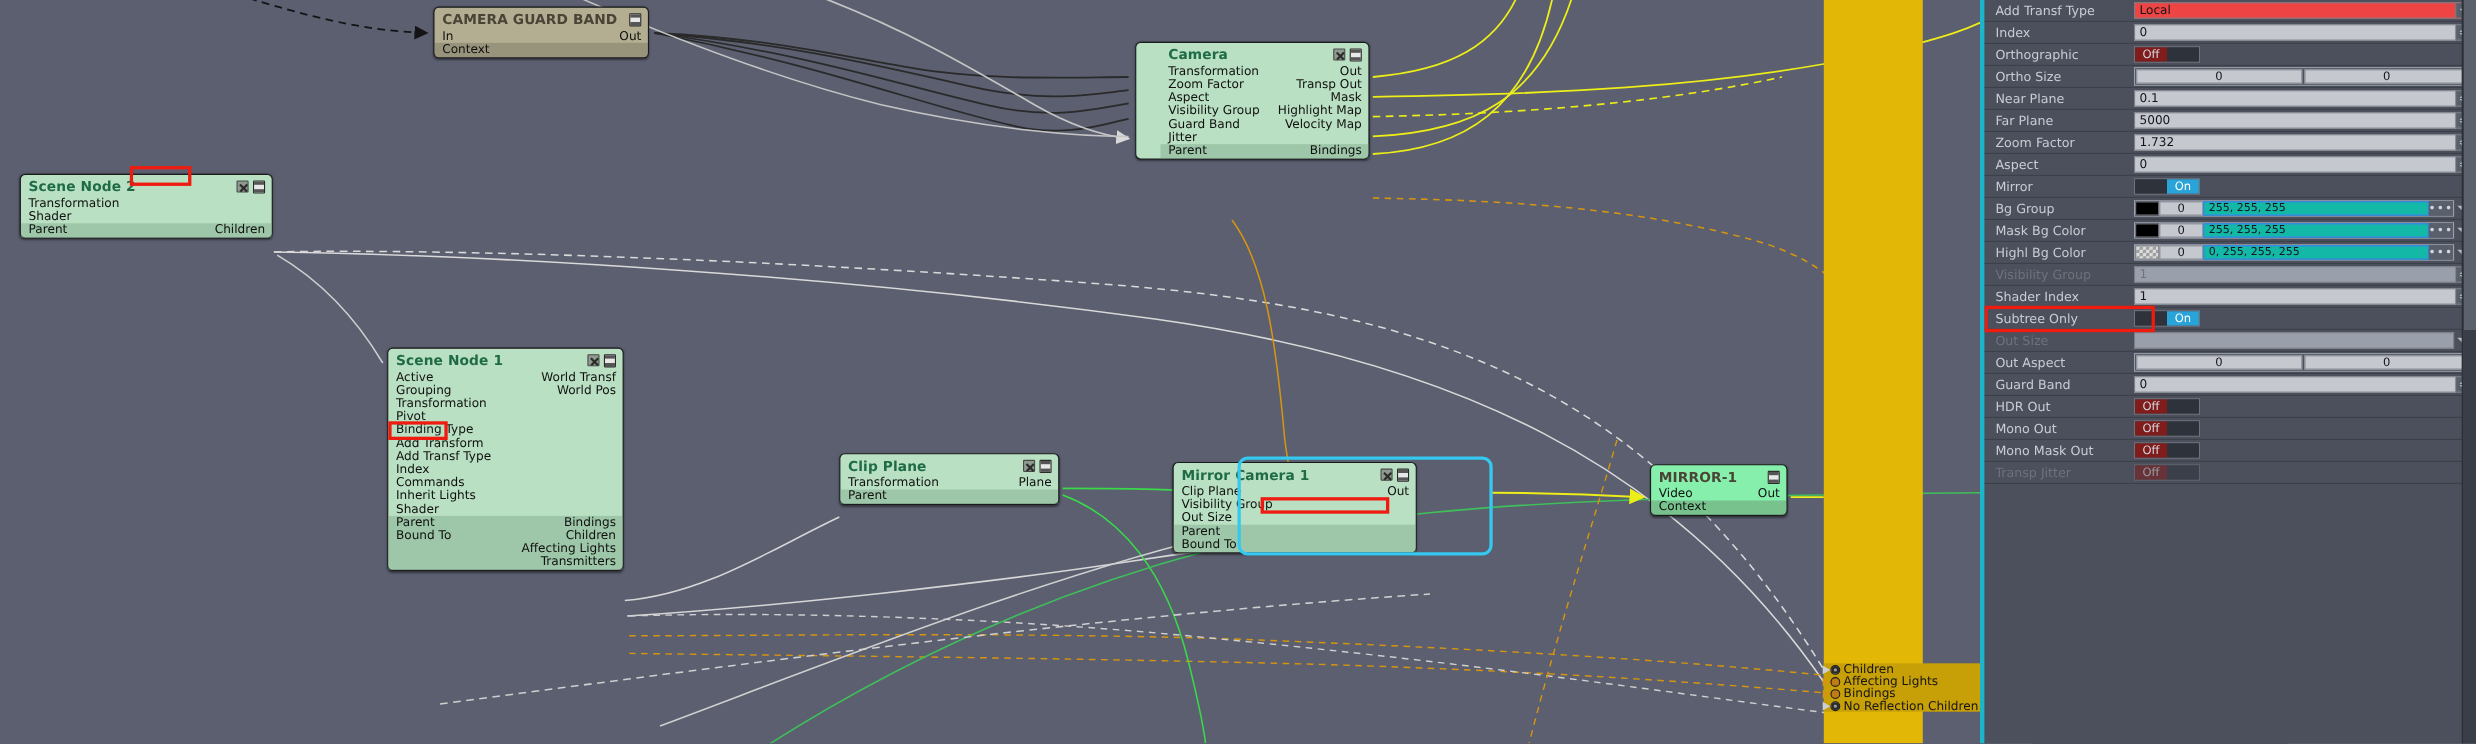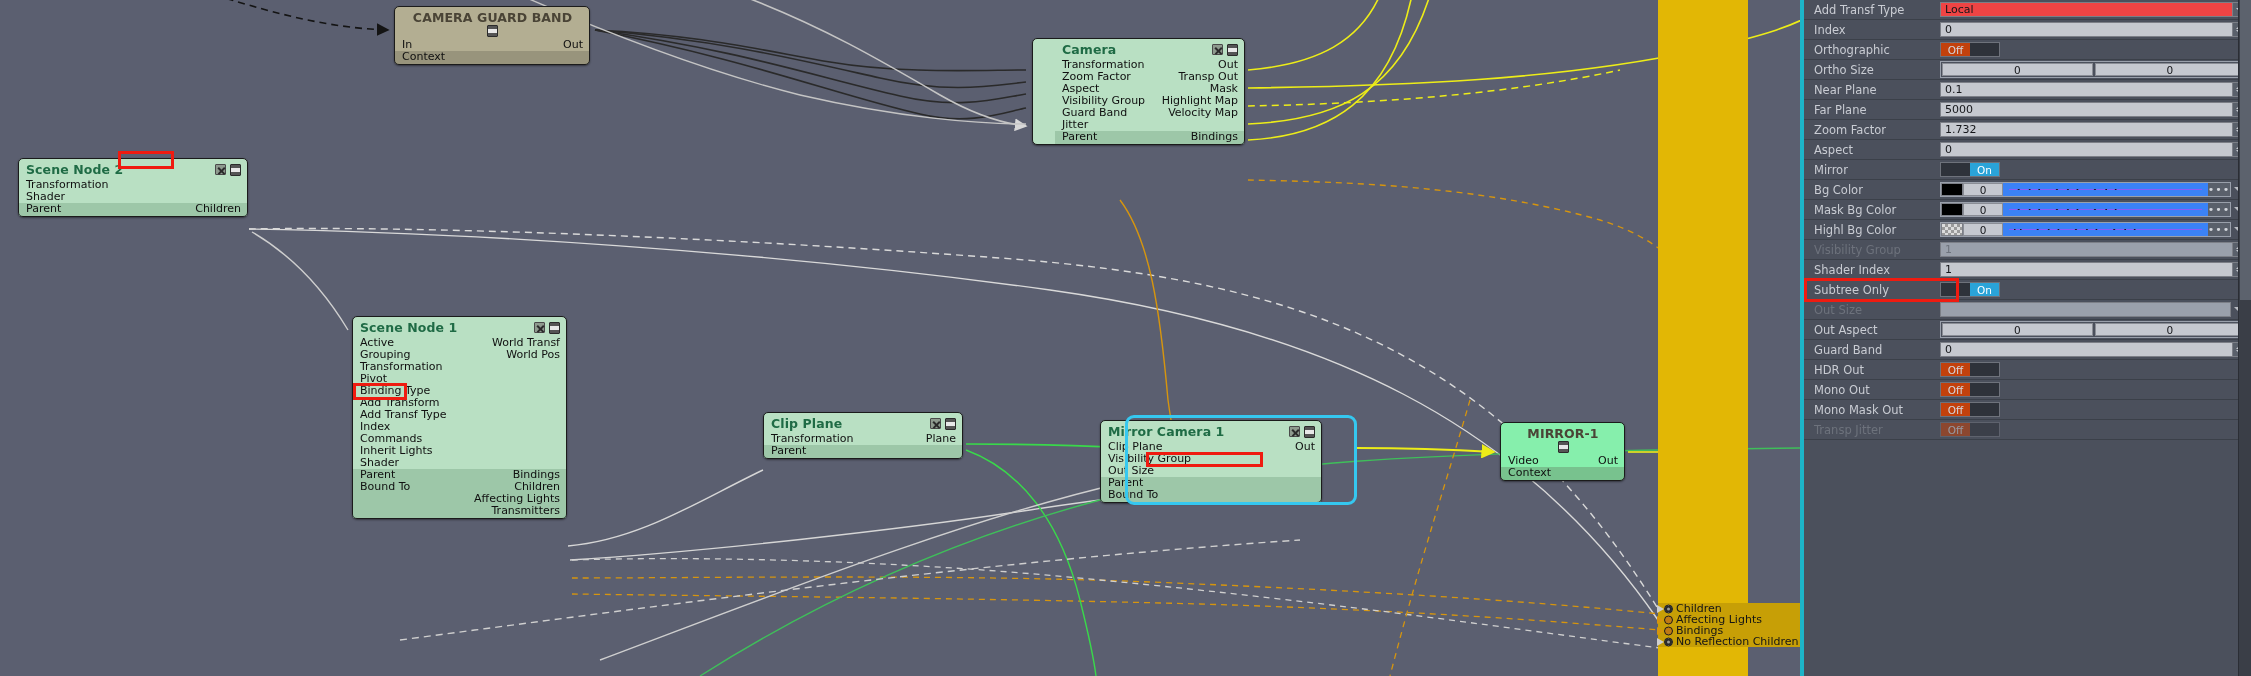--- a/index.html
+++ b/index.html
@@ -35,21 +35,21 @@
   .node.gray   { background:#86efac; }
 
   .node .title {
     font-weight:bold; font-size:12.5px;
     padding:3px 6px 2px 7px;
     display:flex; align-items:center; justify-content:space-between;
     letter-spacing:.1px;
   }
   .node.green .title { color:#1f6b45; }
   .node.tan   .title,
-  .node.gray  .title { color:#4a4436;flex-direction:column; }
+  .node.gray  .title { color:#4a4436; }
   .title .tname { white-space:nowrap; }
   .title .ticons { display:flex; gap:4px; align-items:center; }
 
   .icon-x {
     width:11px; height:11px; background:#8e9a8e; border:1px solid #4a4a4a;
     position:relative; border-radius:1px;
   }
   .icon-x:before, .icon-x:after {
     content:""; position:absolute; left:1px; top:4.5px; width:9px; height:1.6px;
     background:#2b2b2b;
@@ -150,21 +150,21 @@
     width:14px; height:13px; background:#5a606b; border-left:1px solid #7c7f87;
     display:flex; align-items:center; justify-content:center; flex:none;
   }
   .carrow i { width:0;height:0;border-left:4px solid transparent;border-right:4px solid transparent;border-top:4px solid #c9ccd3; }
 
   .toggle {
     width:60px; height:15px; display:flex; border:1px solid #6e727b; flex:none;
   }
   .toggle .half { flex:1; display:flex; align-items:center; justify-content:center; font-size:10.5px; }
   .toggle .knob { background:#2e323a; }
-  .toggle .lbl-off { background:#c2410c; color:#d4d7dd; }
+  .toggle .lbl-off { background:#7f1d1d; color:#d4d7dd; }
   .toggle .lbl-on  { background:#2aa3d8; color:#ffffff; }
 
   .dual { display:flex; gap:2px; flex:1; border:1px solid #9aa0ab; padding:1px; min-width:0; }
   .dual .cell {
     flex:1; background:#c5c8cf; border:1px solid #8a8d95; height:13px;
     display:flex; align-items:center; justify-content:center;
     font-size:10.5px; color:#15161a;
   }
   .colorrow { display:flex; flex:1; align-items:center; border:1px solid #9aa0ab; min-width:0; }
   .swatch { width:22px; height:13px; border:1px solid #7c7f87; flex:none; }
@@ -173,22 +173,22 @@
       linear-gradient(45deg,#9a9a9a 25%,transparent 25%,transparent 75%,#9a9a9a 75%),
       linear-gradient(45deg,#9a9a9a 25%,transparent 25%,transparent 75%,#9a9a9a 75%);
     background-size:6px 6px; background-position:0 0,3px 3px; background-color:#dcdcdc;
   }
   .numsm {
     width:40px; height:13px; background:#c5c8cf; border:1px solid #8a8d95;
     display:flex; align-items:center; justify-content:center;
     font-size:10.5px; color:#15161a; flex:none;
   }
   .cstr {
-    flex:1; height:13px; background:#8b5cf6; border:6px solid #3b82f6;
-    display:flex; align-items:center; padding-left:4px; font-size:15px;
+    flex:1; height:13px; background:#14b8a6; border:1px solid #3b82f6;
+    display:flex; align-items:center; padding-left:4px; font-size:10px;
     color:#15161a; min-width:0; overflow:hidden;
   }
   .ell { width:22px; height:13px; background:#5a606b; color:#d4d7dd; font-size:11px;
          display:flex; align-items:center; justify-content:center; flex:none; letter-spacing:1px;}
   .dropcap { width:16px; display:flex; align-items:center; justify-content:center; flex:none; }
   .dropcap i { width:0;height:0;border-left:5px solid transparent;border-right:5px solid transparent;border-top:5px solid #b9bcc3; }
 
   #scrollbar {
     position:absolute; right:0; top:0; width:13px; height:676px;
     background:#3a3e47; border-left:1px solid #2b2e35;
@@ -451,21 +451,21 @@
               <span class="r"></span>
             </div>
           </div>
           <div class="rows sect-bottom">
             <div class="row">
               <span class="l">Parent</span>
               <span class="r">Bindings</span>
             </div>
           </div>
         </div>
-        <div class="node green" style="left: 1100px; top: 420px; width: 222px;">
+        <div class="node green" style="left: 1066px; top: 420px; width: 222px;">
           <div class="title">
             <span class="tname">Mirror Camera 1</span>
             <span class="ticons">
               <span class="icon-x"></span>
               <span class="icon-lines">
                 <i></i>
                 <i></i>
               </span>
             </span>
           </div>
@@ -619,21 +619,21 @@
         <div class="prow">
           <div class="plabel">Mirror</div>
           <div class="pval">
             <div class="toggle">
               <span class="half knob"></span>
               <span class="half lbl-on">On</span>
             </div>
           </div>
         </div>
         <div class="prow">
-          <div class="plabel">Bg Color</div>
+          <div class="plabel">Bg Group</div>
           <div class="pval">
             <div class="colorrow">
               <span class="swatch" style="background: rgb(0, 0, 0);"></span>
               <span class="numsm">0</span>
               <span class="cstr">255, 255, 255</span>
               <span class="ell">•••</span>
             </div>
             <span class="dropcap">
               <i></i>
             </span>

